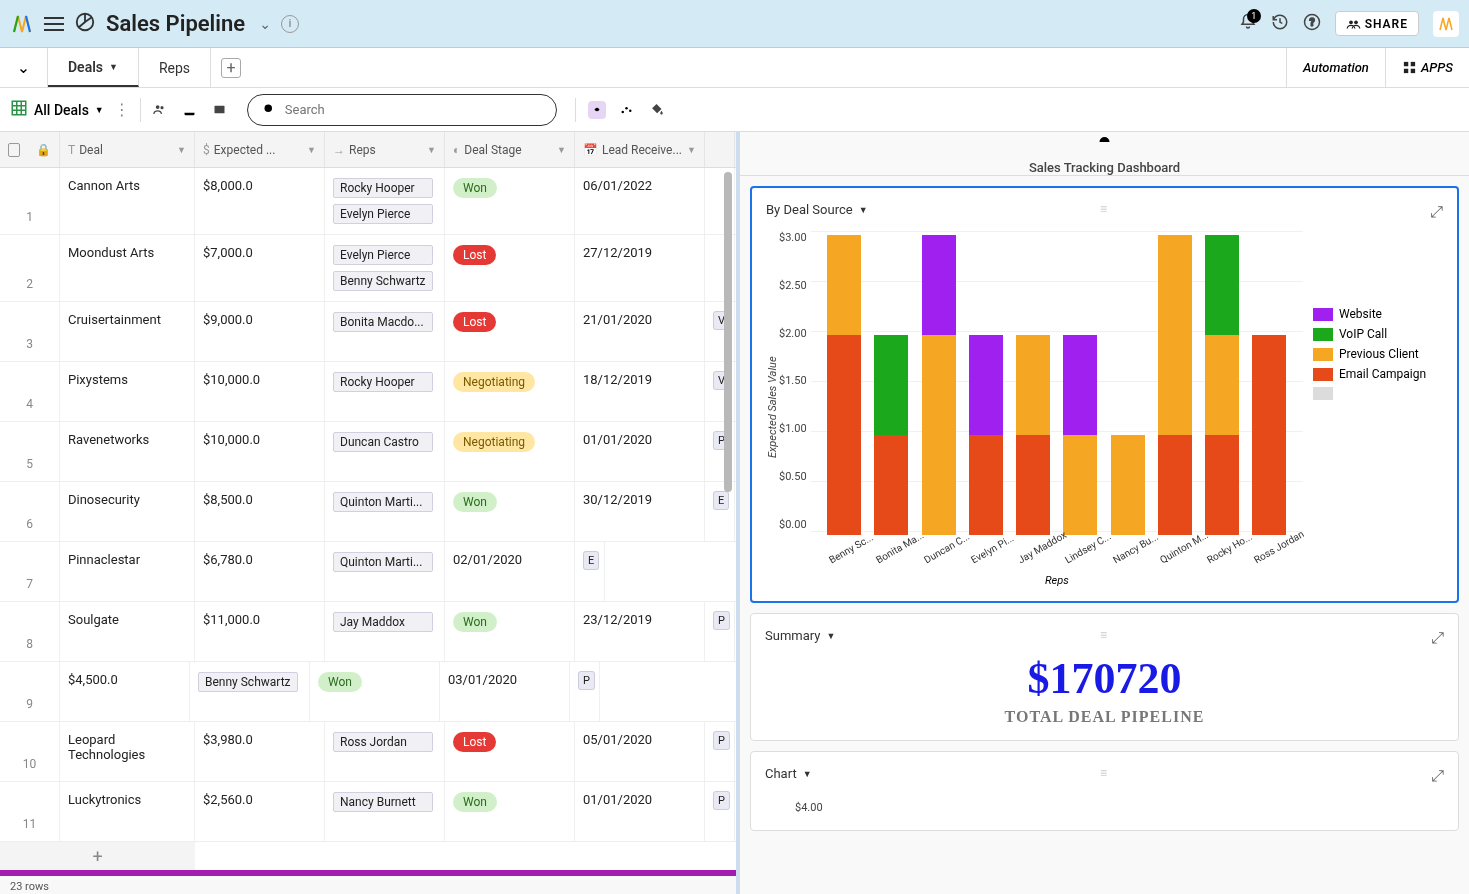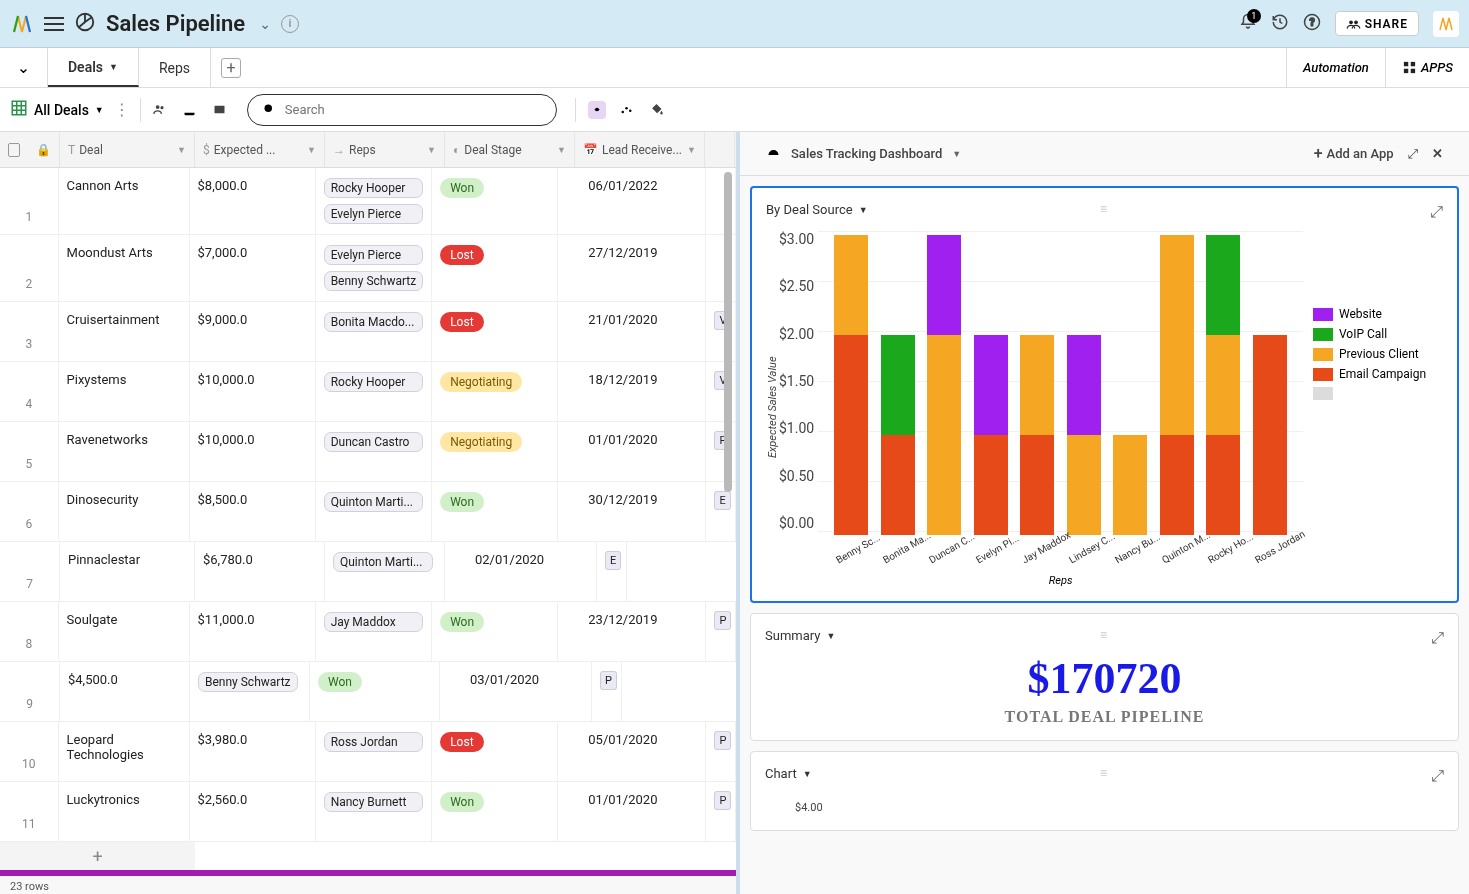--- a/index.html
+++ b/index.html
@@ -61,47 +61,47 @@
 .tbody{overflow-y:auto; flex:1; position:relative;}
 
 .scroll-thumb{position:absolute; right:4px; top:4px; width:8px; height:320px; background:#b9b9b9; border-radius:4px; pointer-events:none;}
 .tr{ display:flex; border-bottom:1px solid #eee; min-height:60px; font-size:13px; color:#222; }
 .td{ padding:10px 8px; border-right:1px solid #f0f0f0; }
 .td-num{width:60px;display:flex;align-items:flex-end;justify-content:center;color:#888;font-size:12px;padding-bottom:10px;}
 .td-deal{width:135px;}
 .td-exp{width:130px;}
 .td-rep{width:120px;display:flex;flex-direction:column;gap:6px;}
 .td-stage{width:130px;}
-.td-lead{width:130px;margin-left:22px;}
+.td-lead{width:130px;}
 .td-c{width:30px;overflow:hidden;}
-.rep-chip{background:#f0f0f5;border:1px solid #d0d0e0;border-radius:7px;padding:2px 6px;font-size:12px;display:inline-block;white-space:nowrap;overflow:hidden;text-overflow:ellipsis;max-width:100px;}
+.rep-chip{background:#f0f0f5;border:1px solid #d0d0e0;border-radius:2px;padding:2px 6px;font-size:12px;display:inline-block;white-space:nowrap;overflow:hidden;text-overflow:ellipsis;max-width:100px;}
 .stage-chip{border-radius:10px;padding:3px 10px;font-size:12px;display:inline-block;}
 .st-won{background:#d1f0c9;color:#2a6b1e;}
 .st-lost{background:#e53935;color:#ffffff;}
 .st-neg{background:#ffe6a3;color:#7a5a00;}
 .st-up{background:#ffd6e0;color:#a03a55;}
 .c-chip{background:#eaeaf5;border:1px solid #ccd;border-radius:3px;padding:2px 4px;font-size:11px;}
 .add-row{width:195px;height:28px;background:#f4f4f4;display:flex;align-items:center;justify-content:center;color:#888;cursor:pointer;font-size:18px;}
 .status-bar{height:24px;background:#f8f8f8;border-top:6px solid #a21caf;font-size:11px;color:#555;padding:4px 10px;}
 
 
-.rp-header{height:44px;border-bottom:1px solid #ddd;display:flex;align-items:center;padding:0 26px;gap:10px;font-size:13px;font-weight:500;color:#444;}
+.rp-header{height:44px;border-bottom:1px solid #ddd;display:flex;align-items:center;padding:0 14px;gap:10px;font-size:13px;font-weight:500;color:#444;flex-direction:column;}
 .rp-header-right{margin-left:auto;display:flex;align-items:center;gap:14px;}
 
 .rp-body{flex:1;overflow-y:auto;padding:10px;display:flex;flex-direction:column;gap:10px;}
 .card{background:#fff;border:1px solid #ddd;border-radius:4px;padding:14px;position:relative;}
 .card.sel{border:2px solid #1a73e8;}
 .card-head{display:flex;align-items:center;gap:6px;font-size:13px;color:#333;margin-bottom:10px;}
 .card-drag{position:absolute;top:14px;left:50%;transform:translateX(-50%);color:#ccc;font-size:12px;letter-spacing:2px;cursor:grab;}
 .card-exp{position:absolute;top:14px;right:14px;color:#666;cursor:pointer;}
 
 
 .chart-area{height:360px;display:flex;}
 .y-axis-label{writing-mode:vertical-rl;transform:rotate(180deg);font-size:11px;font-style:italic;color:#444;text-align:center;}
-.y-ticks{display:flex;flex-direction:column;justify-content:space-between;height:300px;margin-top:4px;font-size:14px;color:#444;text-align:right;padding-right:4px;}
+.y-ticks{display:flex;flex-direction:column;justify-content:space-between;height:300px;margin-top:4px;font-size:11px;color:#444;text-align:right;padding-right:4px;}
 .plot{flex:1;position:relative;}
 .grid-lines{position:absolute;top:4px;left:0;width:100%;height:300px;}
 .grid-lines div{position:absolute;left:0;width:100%;border-top:1px solid #f0f0f0;}
 .bars{position:absolute;bottom:52px;left:10px;right:10px;height:300px;display:flex;align-items:flex-end;justify-content:space-around;}
 .bar-stack{width:34px;display:flex;flex-direction:column-reverse;}
 .seg{width:100%;}
 .x-labels{position:absolute;bottom:20px;left:10px;right:10px;display:flex;justify-content:space-around;}
 .x-labels span{font-size:10px;color:#333;transform:rotate(-30deg);transform-origin:top left;white-space:nowrap;width:34px;}
 .x-axis-label{position:absolute;bottom:0;left:0;right:0;text-align:center;font-size:11px;font-style:italic;}
 .legend{width:140px;padding-left:10px;display:flex;flex-direction:column;gap:6px;font-size:12px;margin-top:80px;}

